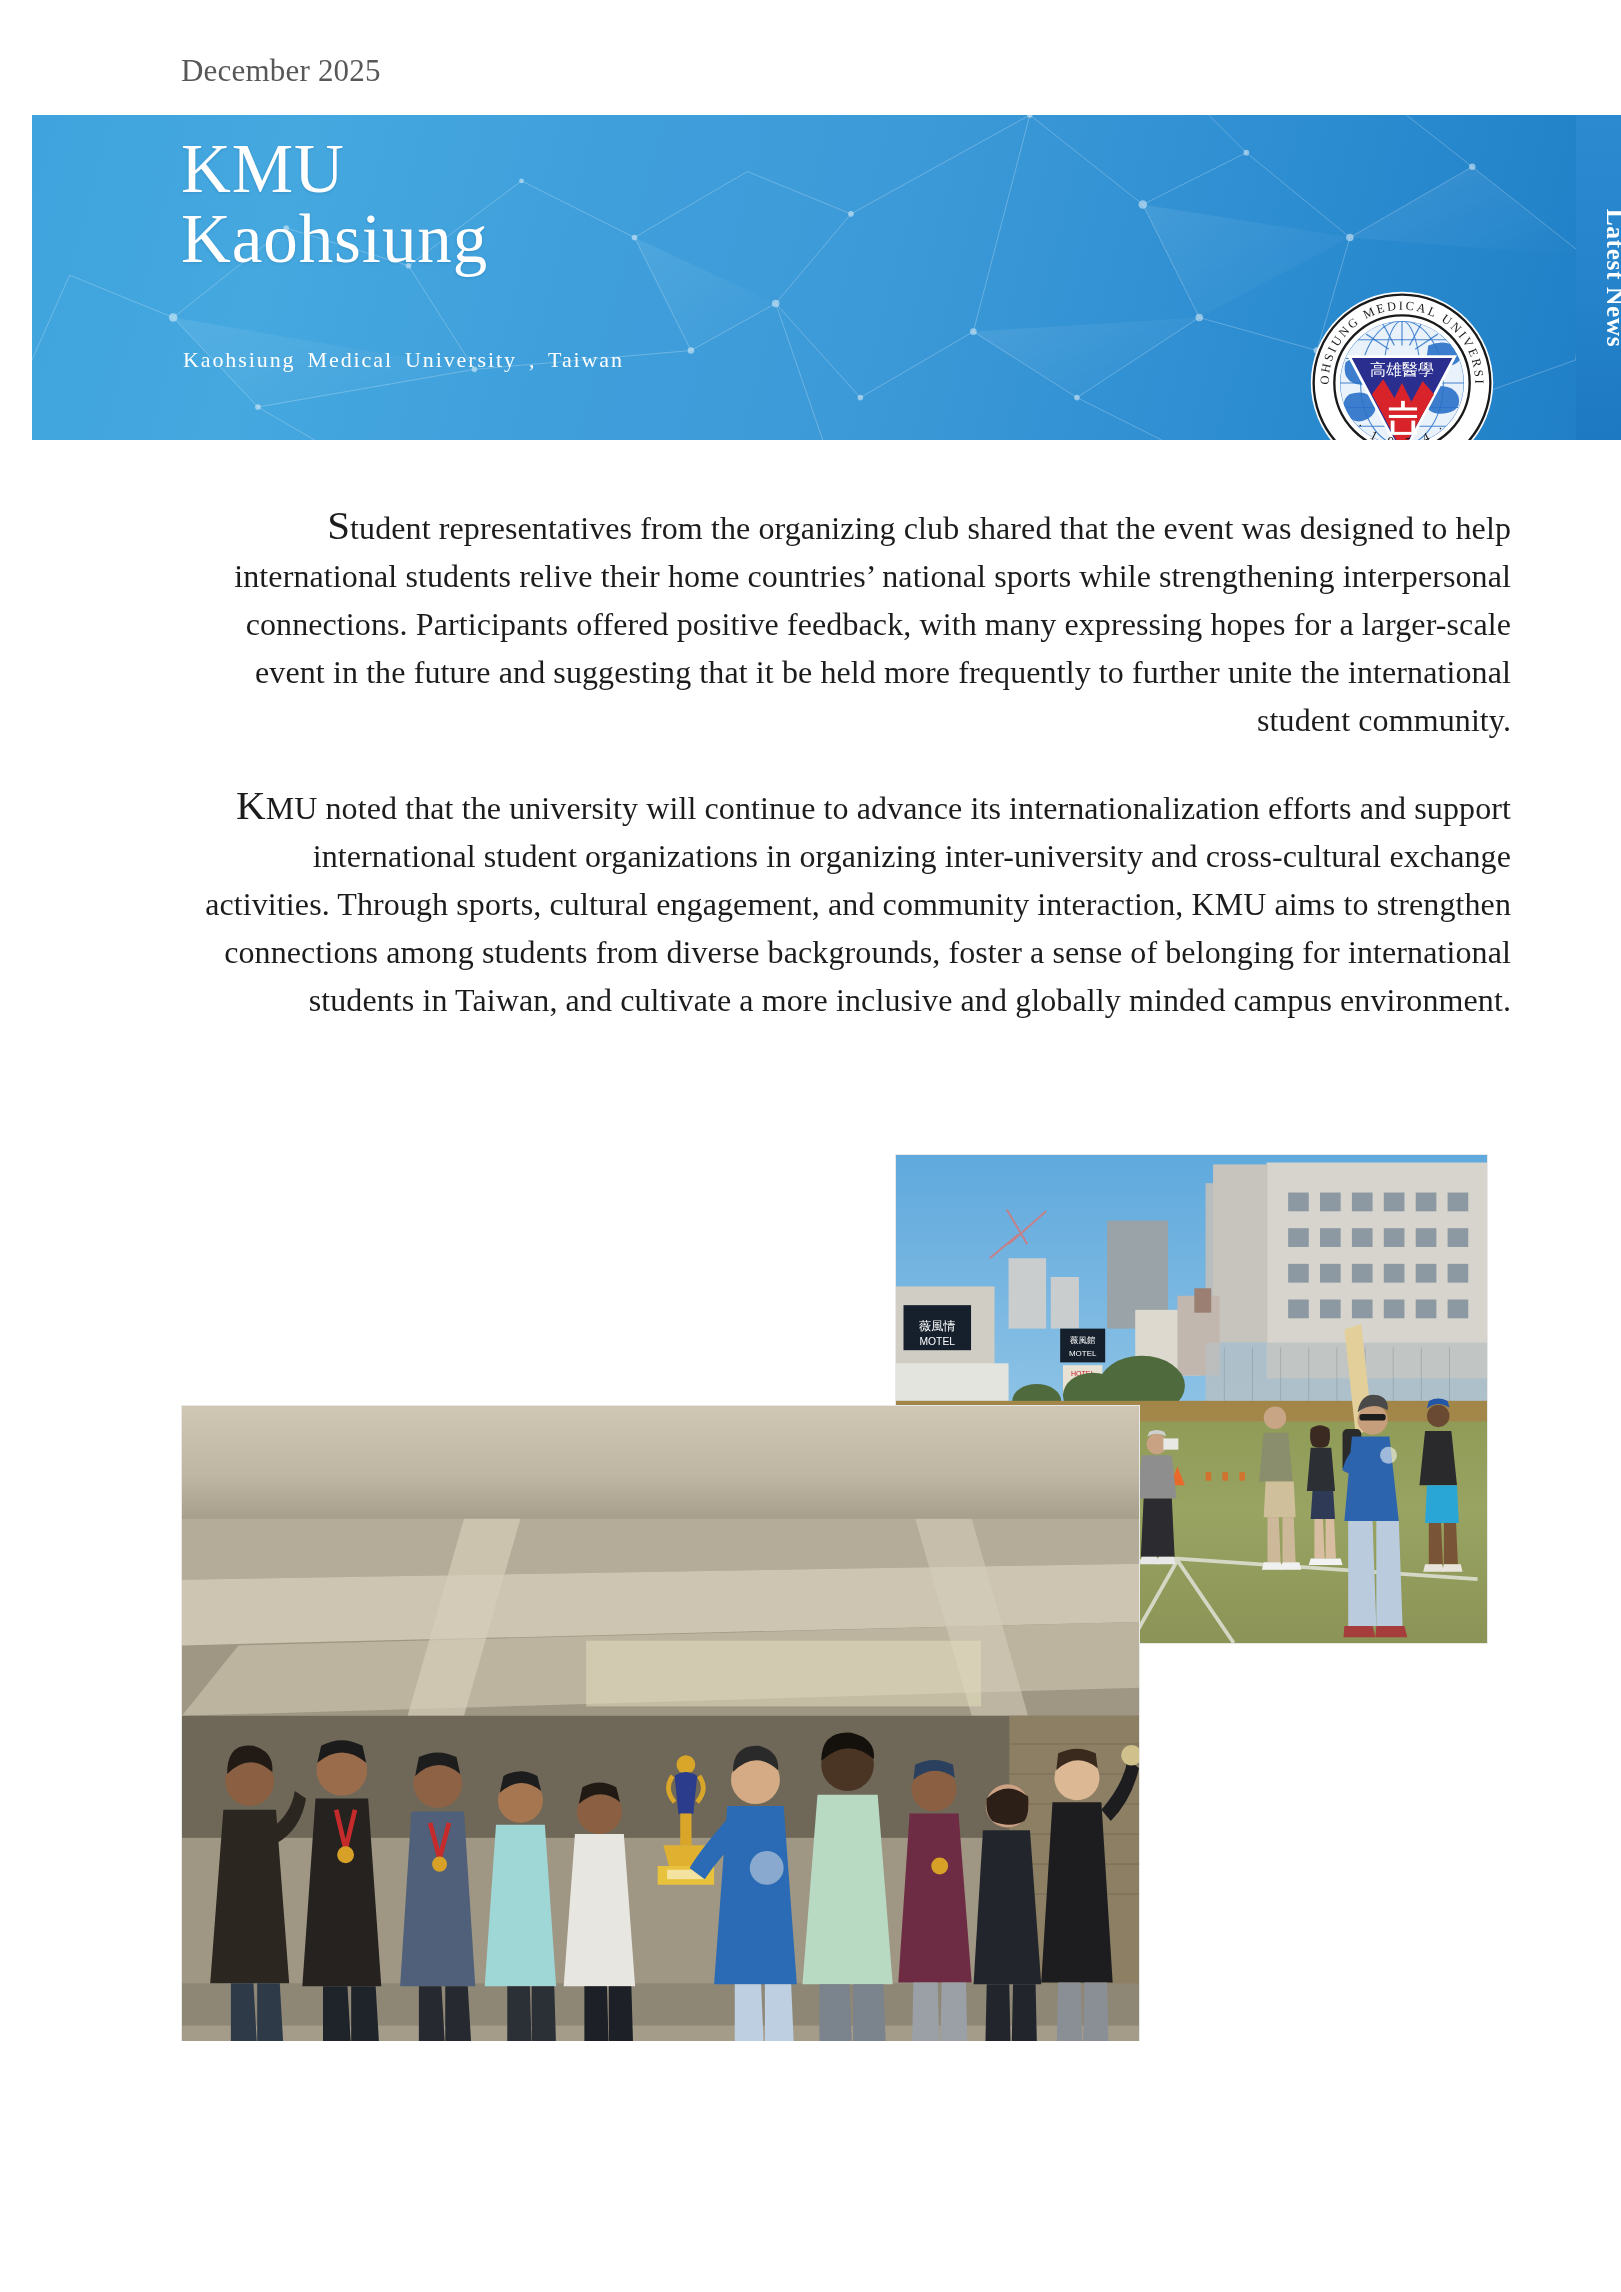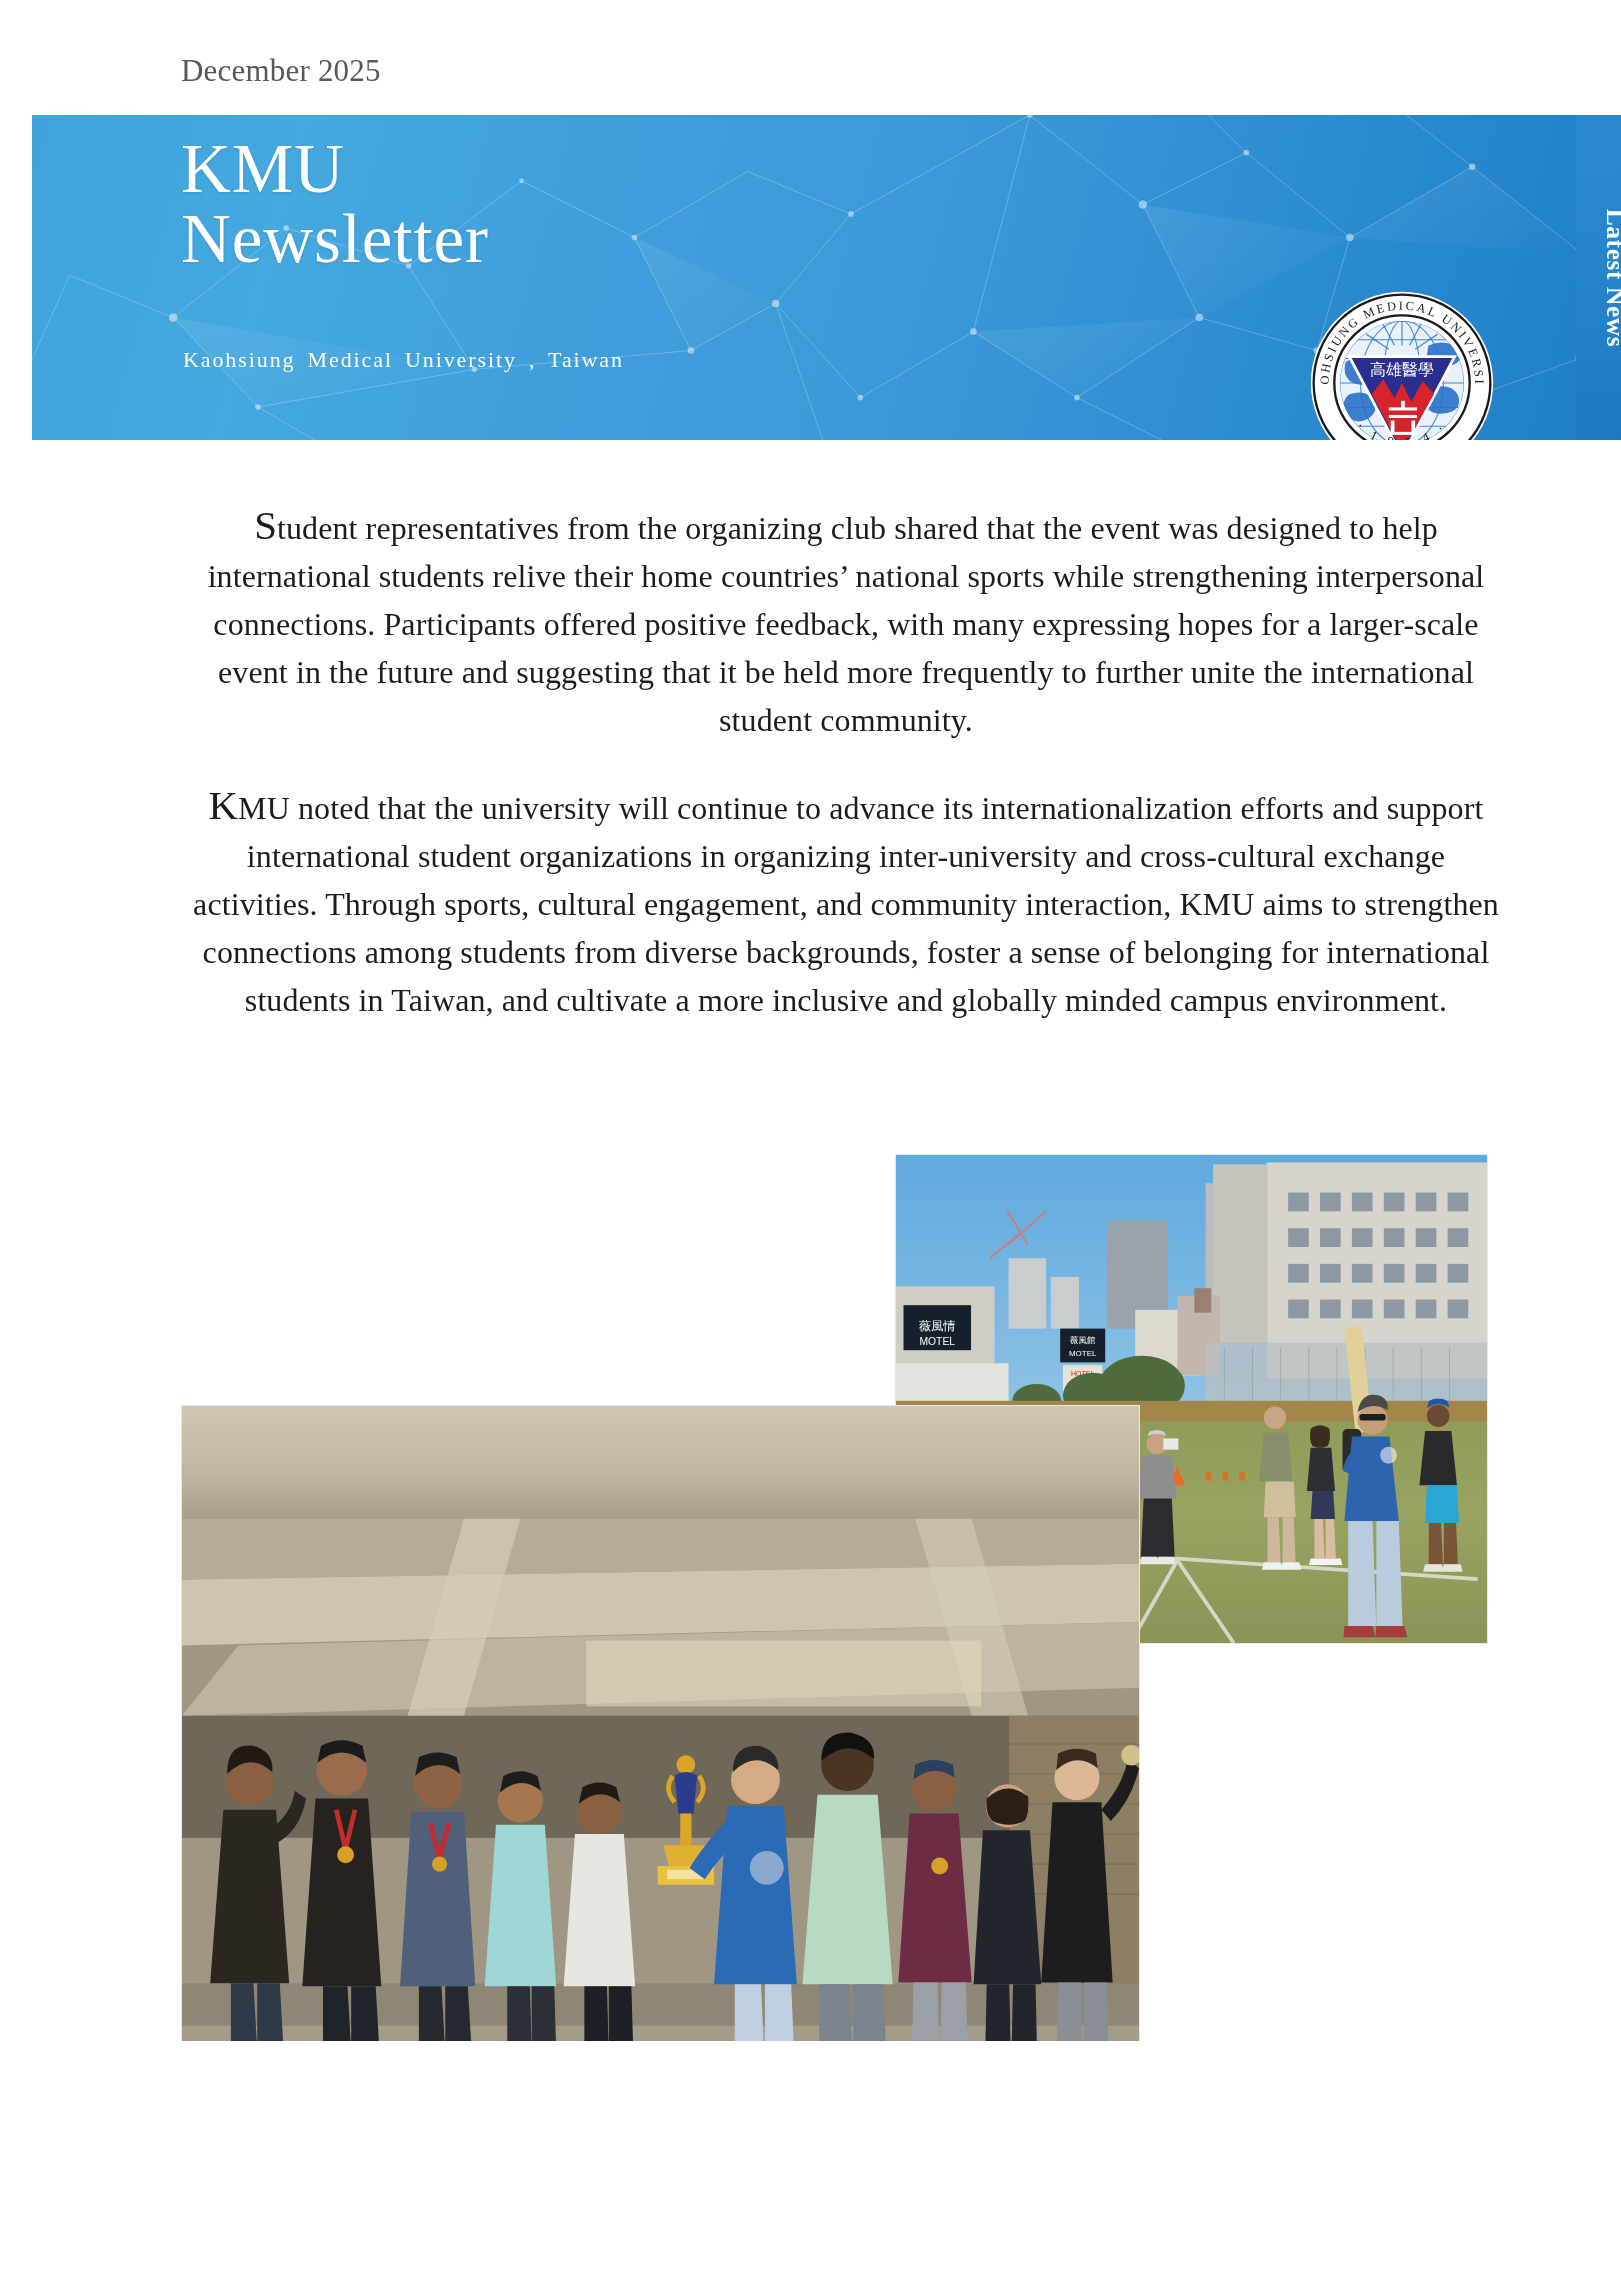--- a/index.html
+++ b/index.html
@@ -115,21 +115,21 @@
     position: absolute;
     left: 149px;
     top: 504px;
     width: 1330px;
   }
   .para {
     margin: 0 0 40px 0;
     font-size: 32px;
     line-height: 48px;
     color: #1c1c1c;
-    text-align: center;
+    text-align: right;
     letter-spacing: 0.1px;
   }
   .para:last-child { margin-bottom: 0; }
   .dropcap {
     font-size: 41px;
     line-height: 1;
     letter-spacing: 0;
   }
 
   
@@ -244,21 +244,21 @@
         <polygon points="1180,95 1400,130 1240,215"></polygon>
         <polygon points="1000,230 1110,300 1240,215"></polygon>
         <polygon points="640,130 790,200 700,250"></polygon>
         <polygon points="150,215 470,270 240,310"></polygon>
         <polygon points="1400,130 1530,55 1650,150"></polygon>
       </g>
     </svg>
 
     <div class="masthead-title">
       <span>KMU</span>
-      <span class="line2">Newsletter</span>
+      <span class="line2">Kaohsiung</span>
     </div>
     <div class="masthead-sub">Kaohsiung Medical University , Taiwan</div>
 
     <div class="seal">
       <svg viewBox="0 0 200 200">
         <defs>
           <path id="arcTop" d="M 22 100 A 78 78 0 0 1 178 100" fill="none"></path>
           <path id="arcBot" d="M 32 100 A 68 68 0 0 0 168 100" fill="none"></path>
           <clipPath id="globeClip">
               <circle cx="100" cy="100" r="66"></circle>

